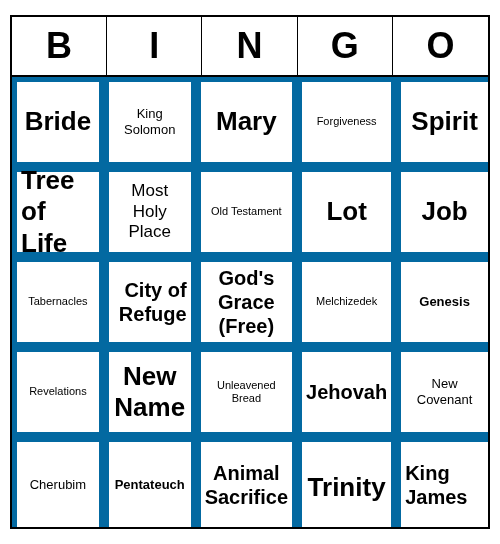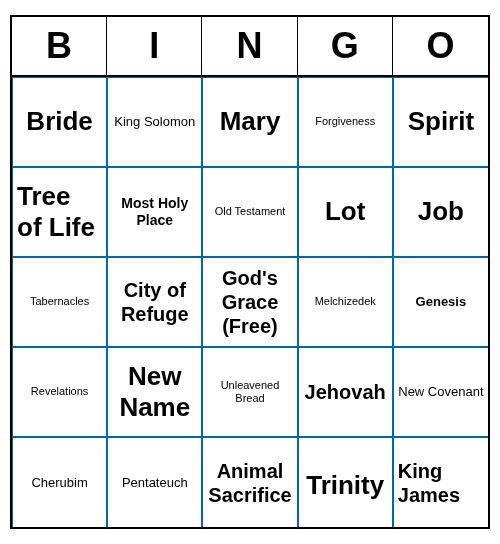--- a/index.html
+++ b/index.html
@@ -30,21 +30,21 @@
     }
     .bingo-header-cell:last-child {
       border-right: none;
     }
     .bingo-grid {
       display: grid;
       grid-template-columns: repeat(5, 1fr);
       grid-template-rows: repeat(5, 90px);
     }
     .bingo-cell {
-      border: 1px solid #0369a1;
+      border: 5px solid #0369a1;
       display: flex;
       align-items: center;
       justify-content: center;
       text-align: center;
       padding: 4px;
       line-height: 1.2;
     }
     .bingo-cell:nth-child(5n) {
       border-right: none;
     }
@@ -76,36 +76,36 @@
       <div class="bingo-cell">
         <span style="font-size: 11px; font-weight: normal; line-height: 1.2; text-align: center;">Forgiveness</span>
       </div>
       <div class="bingo-cell">
         <span style="font-size: 26px; font-weight: bold; line-height: 1.2; text-align: center;">Spirit</span>
       </div>
       <div class="bingo-cell">
         <span style="font-size: 26px; font-weight: bold; line-height: 1.2; text-align: left;">Tree of Life</span>
       </div>
       <div class="bingo-cell">
-        <span style="font-size: 14px; font-weight: bold; line-height: 1.2; text-align: center;">Most Holy Place</span>
+        <span style="font-size: 17px; font-weight: normal; line-height: 1.2; text-align: center;">Most Holy Place</span>
       </div>
       <div class="bingo-cell">
         <span style="font-size: 11px; font-weight: normal; line-height: 1.2; text-align: center;">Old Testament</span>
       </div>
       <div class="bingo-cell">
         <span style="font-size: 26px; font-weight: bold; line-height: 1.2; text-align: right;">Lot</span>
       </div>
       <div class="bingo-cell">
         <span style="font-size: 26px; font-weight: bold; line-height: 1.2; text-align: center;">Job</span>
       </div>
       <div class="bingo-cell">
         <span style="font-size: 11px; font-weight: normal; line-height: 1.2; text-align: center;">Tabernacles</span>
       </div>
       <div class="bingo-cell">
-        <span style="font-size: 20px; font-weight: bold; line-height: 1.2; text-align: center;">City of Refuge</span>
+        <span style="font-size: 20px; font-weight: bold; line-height: 1.2; text-align: right;">City of Refuge</span>
       </div>
       <div class="bingo-cell">
         <span style="font-size: 20px; font-weight: bold; line-height: 1.2; text-align: center;">God's Grace (Free)</span>
       </div>
       <div class="bingo-cell">
         <span style="font-size: 11px; font-weight: normal; line-height: 1.2; text-align: center;">Melchizedek</span>
       </div>
       <div class="bingo-cell">
         <span style="font-size: 13px; font-weight: bold; line-height: 1.2; text-align: left;">Genesis</span>
       </div>
@@ -121,21 +121,21 @@
       <div class="bingo-cell">
         <span style="font-size: 20px; font-weight: bold; line-height: 1.2; text-align: center;">Jehovah</span>
       </div>
       <div class="bingo-cell">
         <span style="font-size: 13px; font-weight: normal; line-height: 1.2; text-align: center;">New Covenant</span>
       </div>
       <div class="bingo-cell">
         <span style="font-size: 13px; font-weight: normal; line-height: 1.2; text-align: center;">Cherubim</span>
       </div>
       <div class="bingo-cell">
-        <span style="font-size: 13px; font-weight: normal; line-height: 1.2; text-align: center;">Pentateuch</span>
+        <span style="font-size: 13px; font-weight: bold; line-height: 1.2; text-align: center;">Pentateuch</span>
       </div>
       <div class="bingo-cell">
         <span style="font-size: 20px; font-weight: bold; line-height: 1.2; text-align: center;">Animal Sacrifice</span>
       </div>
       <div class="bingo-cell">
         <span style="font-size: 26px; font-weight: bold; line-height: 1.2; text-align: center; margin-top: 7px;">Trinity</span>
       </div>
       <div class="bingo-cell">
         <span style="font-size: 20px; font-weight: bold; line-height: 1.2; text-align: left;">King James</span>
       </div>

